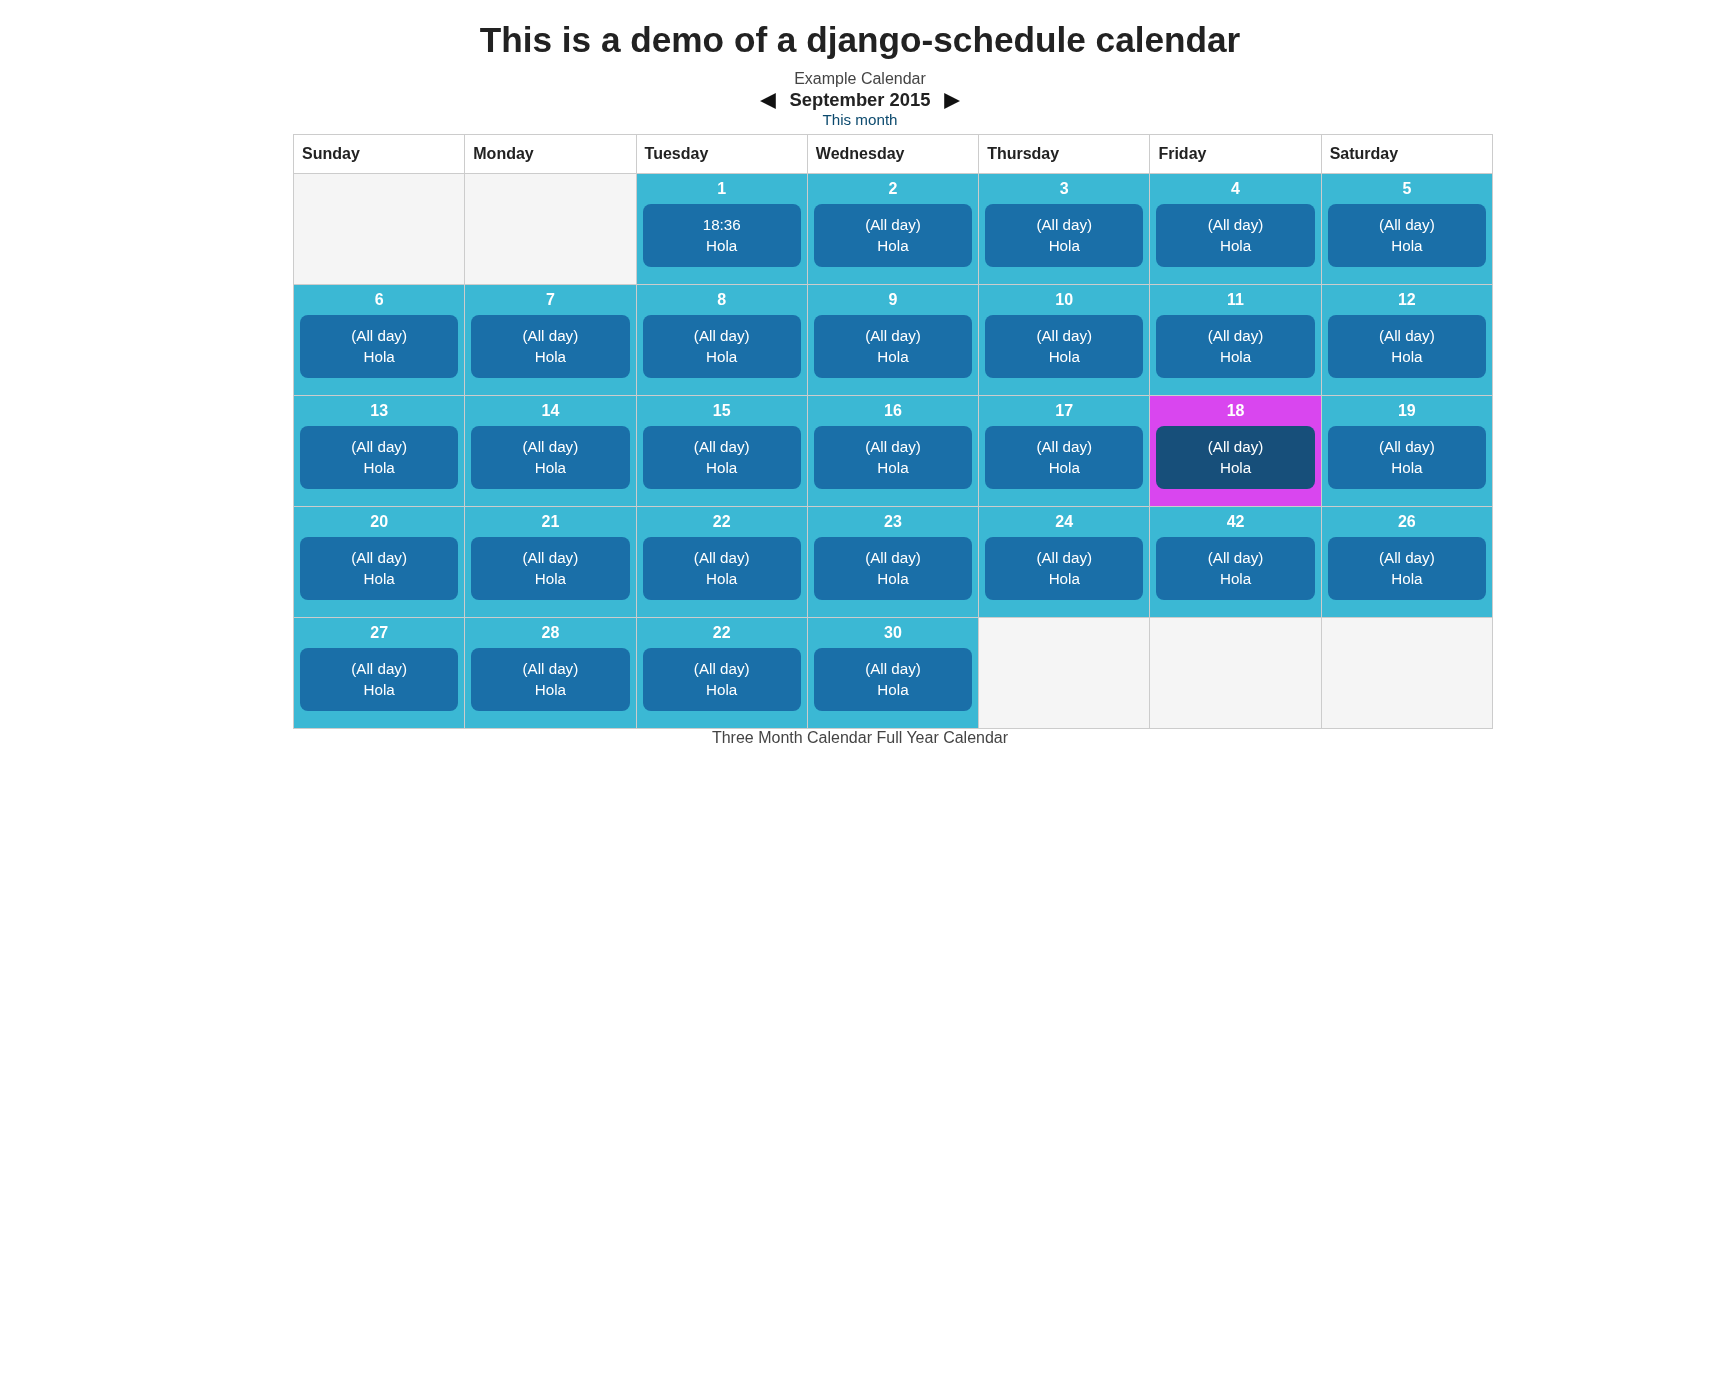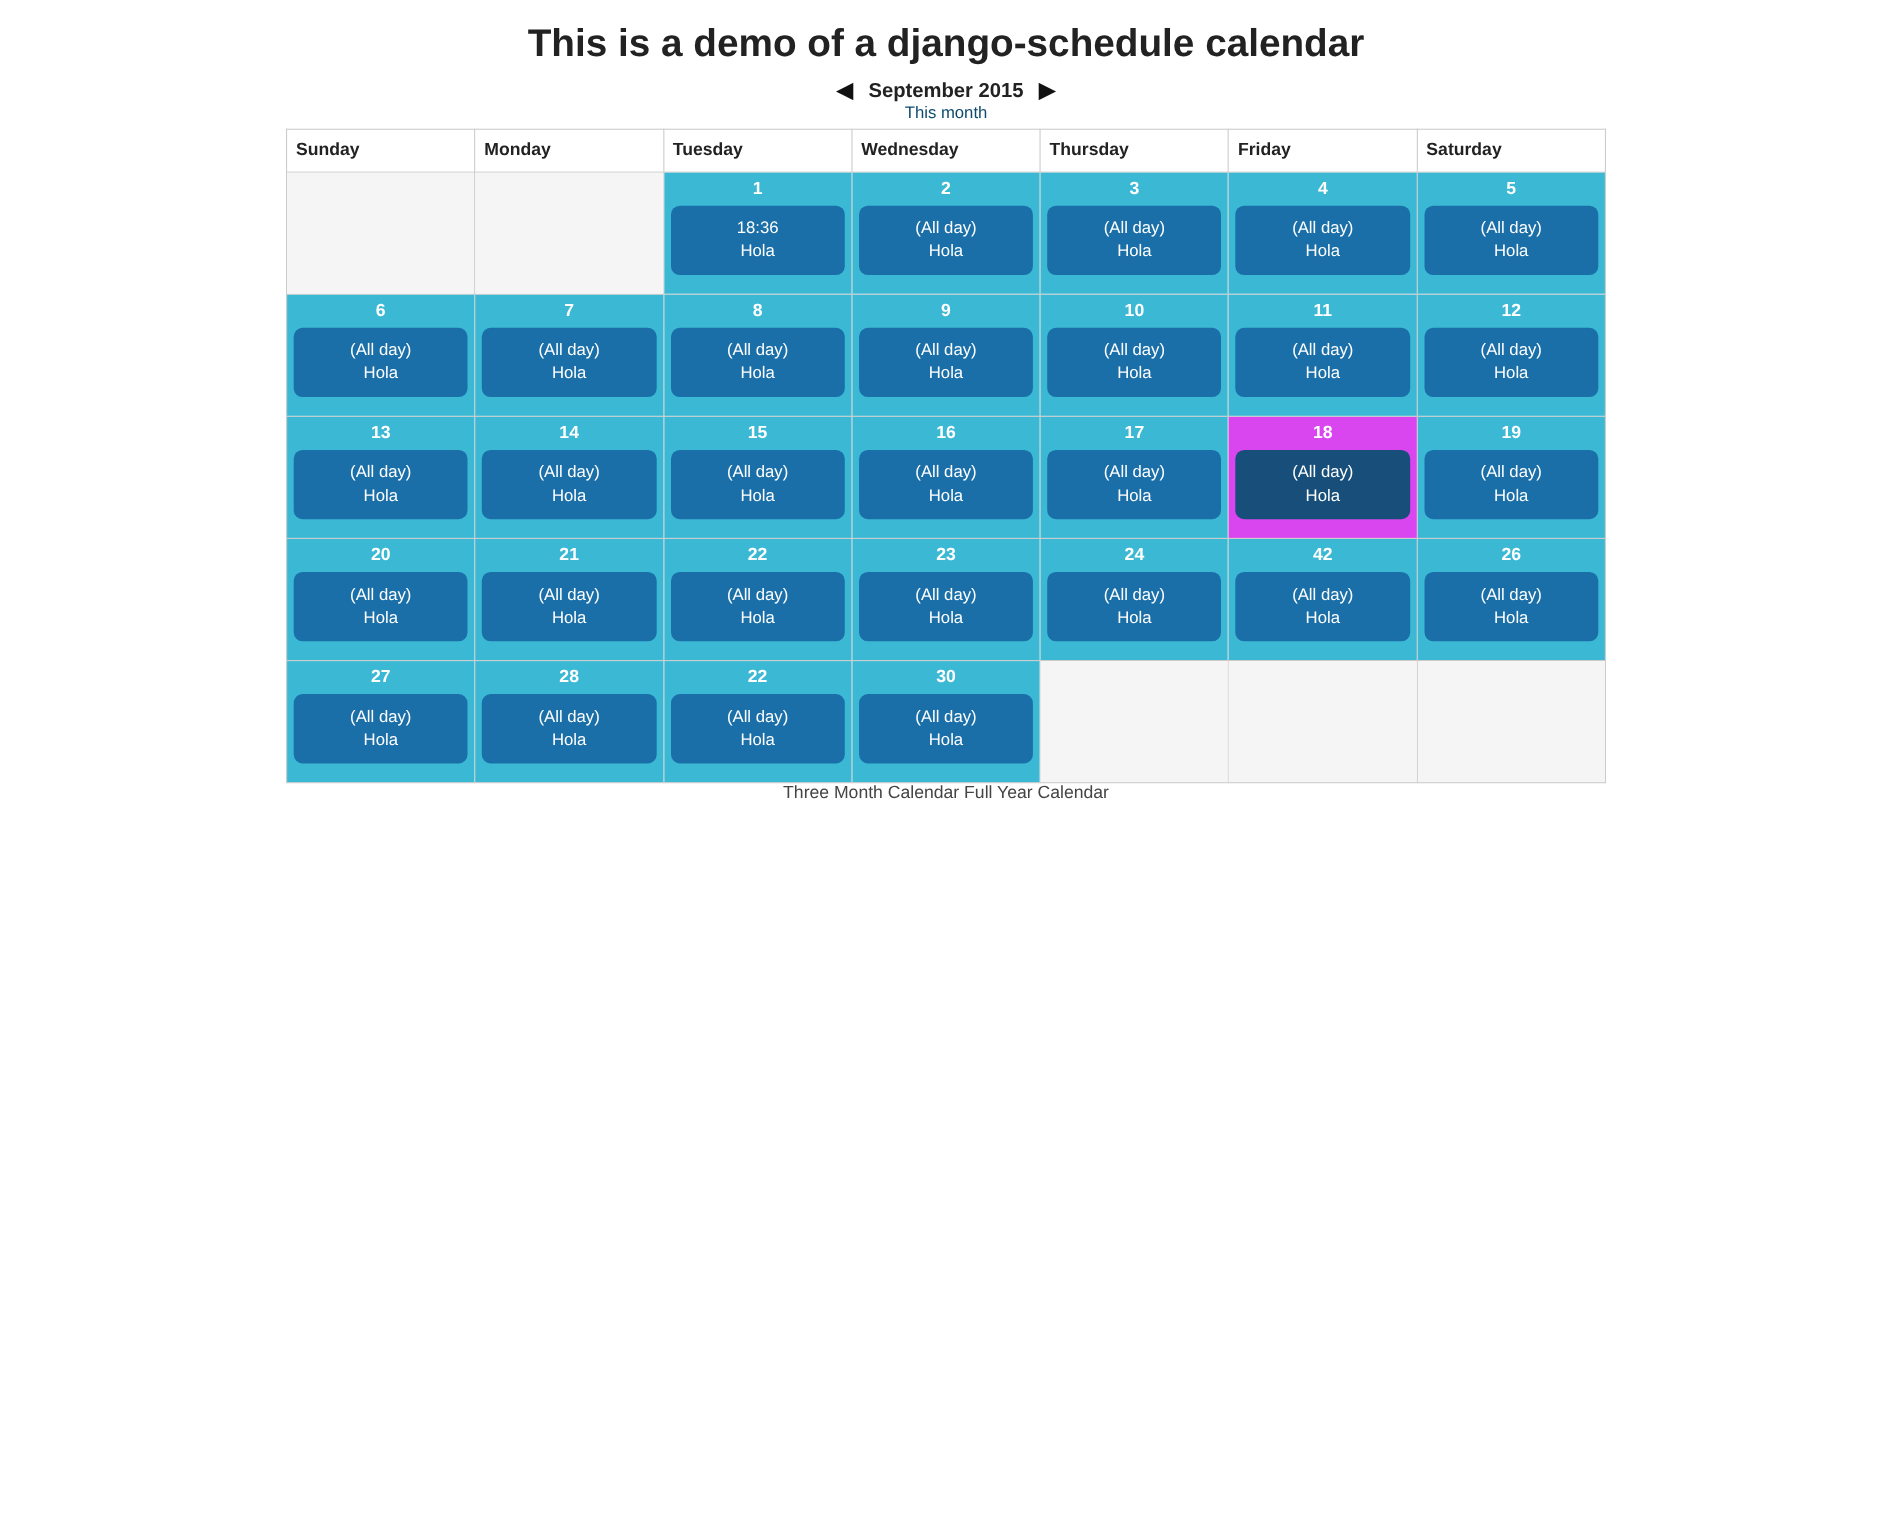--- a/index.html
+++ b/index.html
@@ -43,20 +43,21 @@
       cursor: pointer;
     }
     .calendar-wrapper {
       max-width: 1200px;
       margin: 0 auto;
     }
     .calendar-table {
       width: 100%;
       border-collapse: collapse;
       margin-top: 4px;
+      margin-left: 33px;
     }
     .calendar-table th {
       background: #fff;
       border: 1px solid #ccc;
       padding: 10px 8px;
       font-size: 1rem;
       font-weight: bold;
       text-align: left;
     }
     .calendar-table td {
@@ -110,20 +111,21 @@
       cursor: pointer;
     }
   </style>
 </head>
 <body>
 
 <div class="calendar-wrapper">
   <h1 class="page-title">This is a demo of a django-schedule calendar</h1>
 
   <div class="calendar-header">
+    <div class="calendar-name">Example Calendar</div>
     <div class="month-nav">
       <a class="nav-arrow">◀</a>
       <span>September 2015</span>
       <a class="nav-arrow">▶</a>
     </div>
     <div class="this-month-link">This month</div>
   </div>
 
   <table class="calendar-table">
     <thead>

